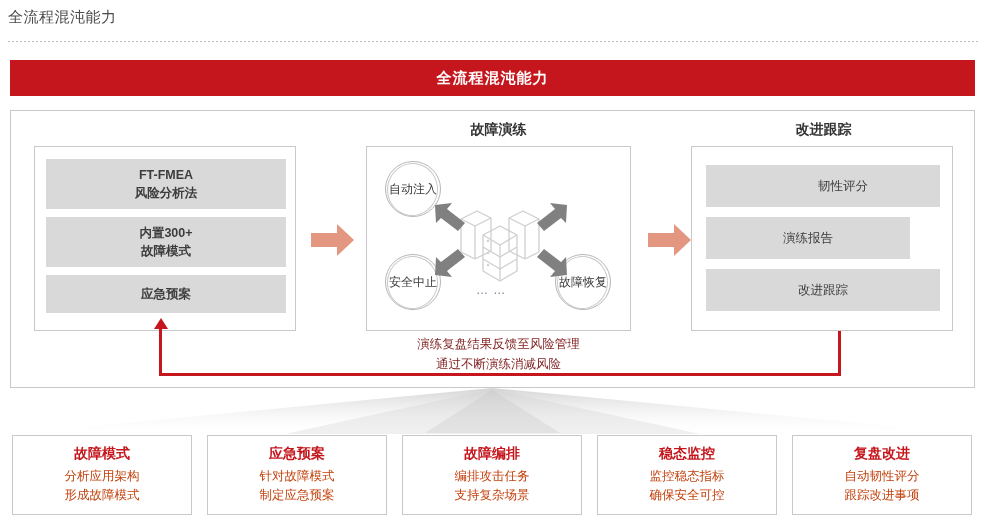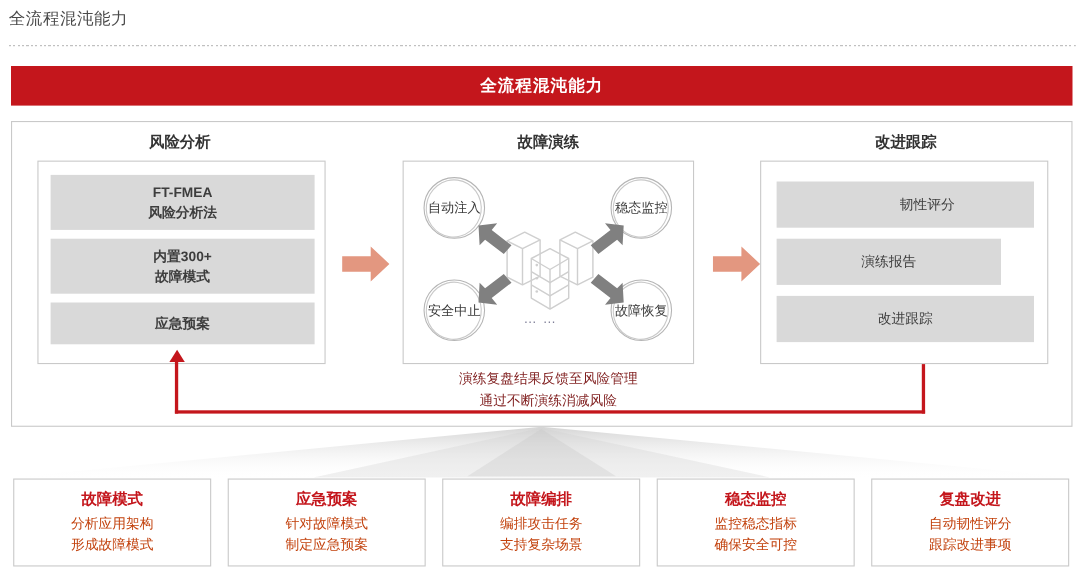--- a/index.html
+++ b/index.html
@@ -125,21 +125,20 @@
 
   <div class="page-title">全流程混沌能力</div>
   <div class="dotted-rule"></div>
 
   <div class="banner">
     <div class="banner-text">全流程混沌能力</div>
   </div>
 
   <div class="main-panel">
 
-    <div class="col-title" style="left:20px; top:10px; width:265px;">风险分析</div>
 
     <div class="inner-box" style="left:23px; top:35px; width:262px; height:185px;font-weight:bold;">
       <div class="chip" style="left:11px; top:12px; width:240px; height:50px;">
         <span>FT-FMEA</span>
         <span>风险分析法</span>
       </div>
       <div class="chip" style="left:11px; top:70px; width:240px; height:50px;">
         <span>内置300+</span>
         <span>故障模式</span>
       </div>
@@ -187,28 +186,20 @@
 
       <div class="node" style="left:18px; top:14px;">
         <div class="ring"></div>
         <div class="ring2"></div>
         <div class="lbl">
           <span>自动</span>
           <span>注入</span>
         </div>
       </div>
 
-      <div class="node" style="left:188px; top:14px;">
-        <div class="ring"></div>
-        <div class="ring2"></div>
-        <div class="lbl">
-          <span>稳态</span>
-          <span>监控</span>
-        </div>
-      </div>
 
       <div class="node" style="left:18px; top:107px;">
         <div class="ring"></div>
         <div class="ring2"></div>
         <div class="lbl">
           <span>安全</span>
           <span>中止</span>
         </div>
       </div>
 

